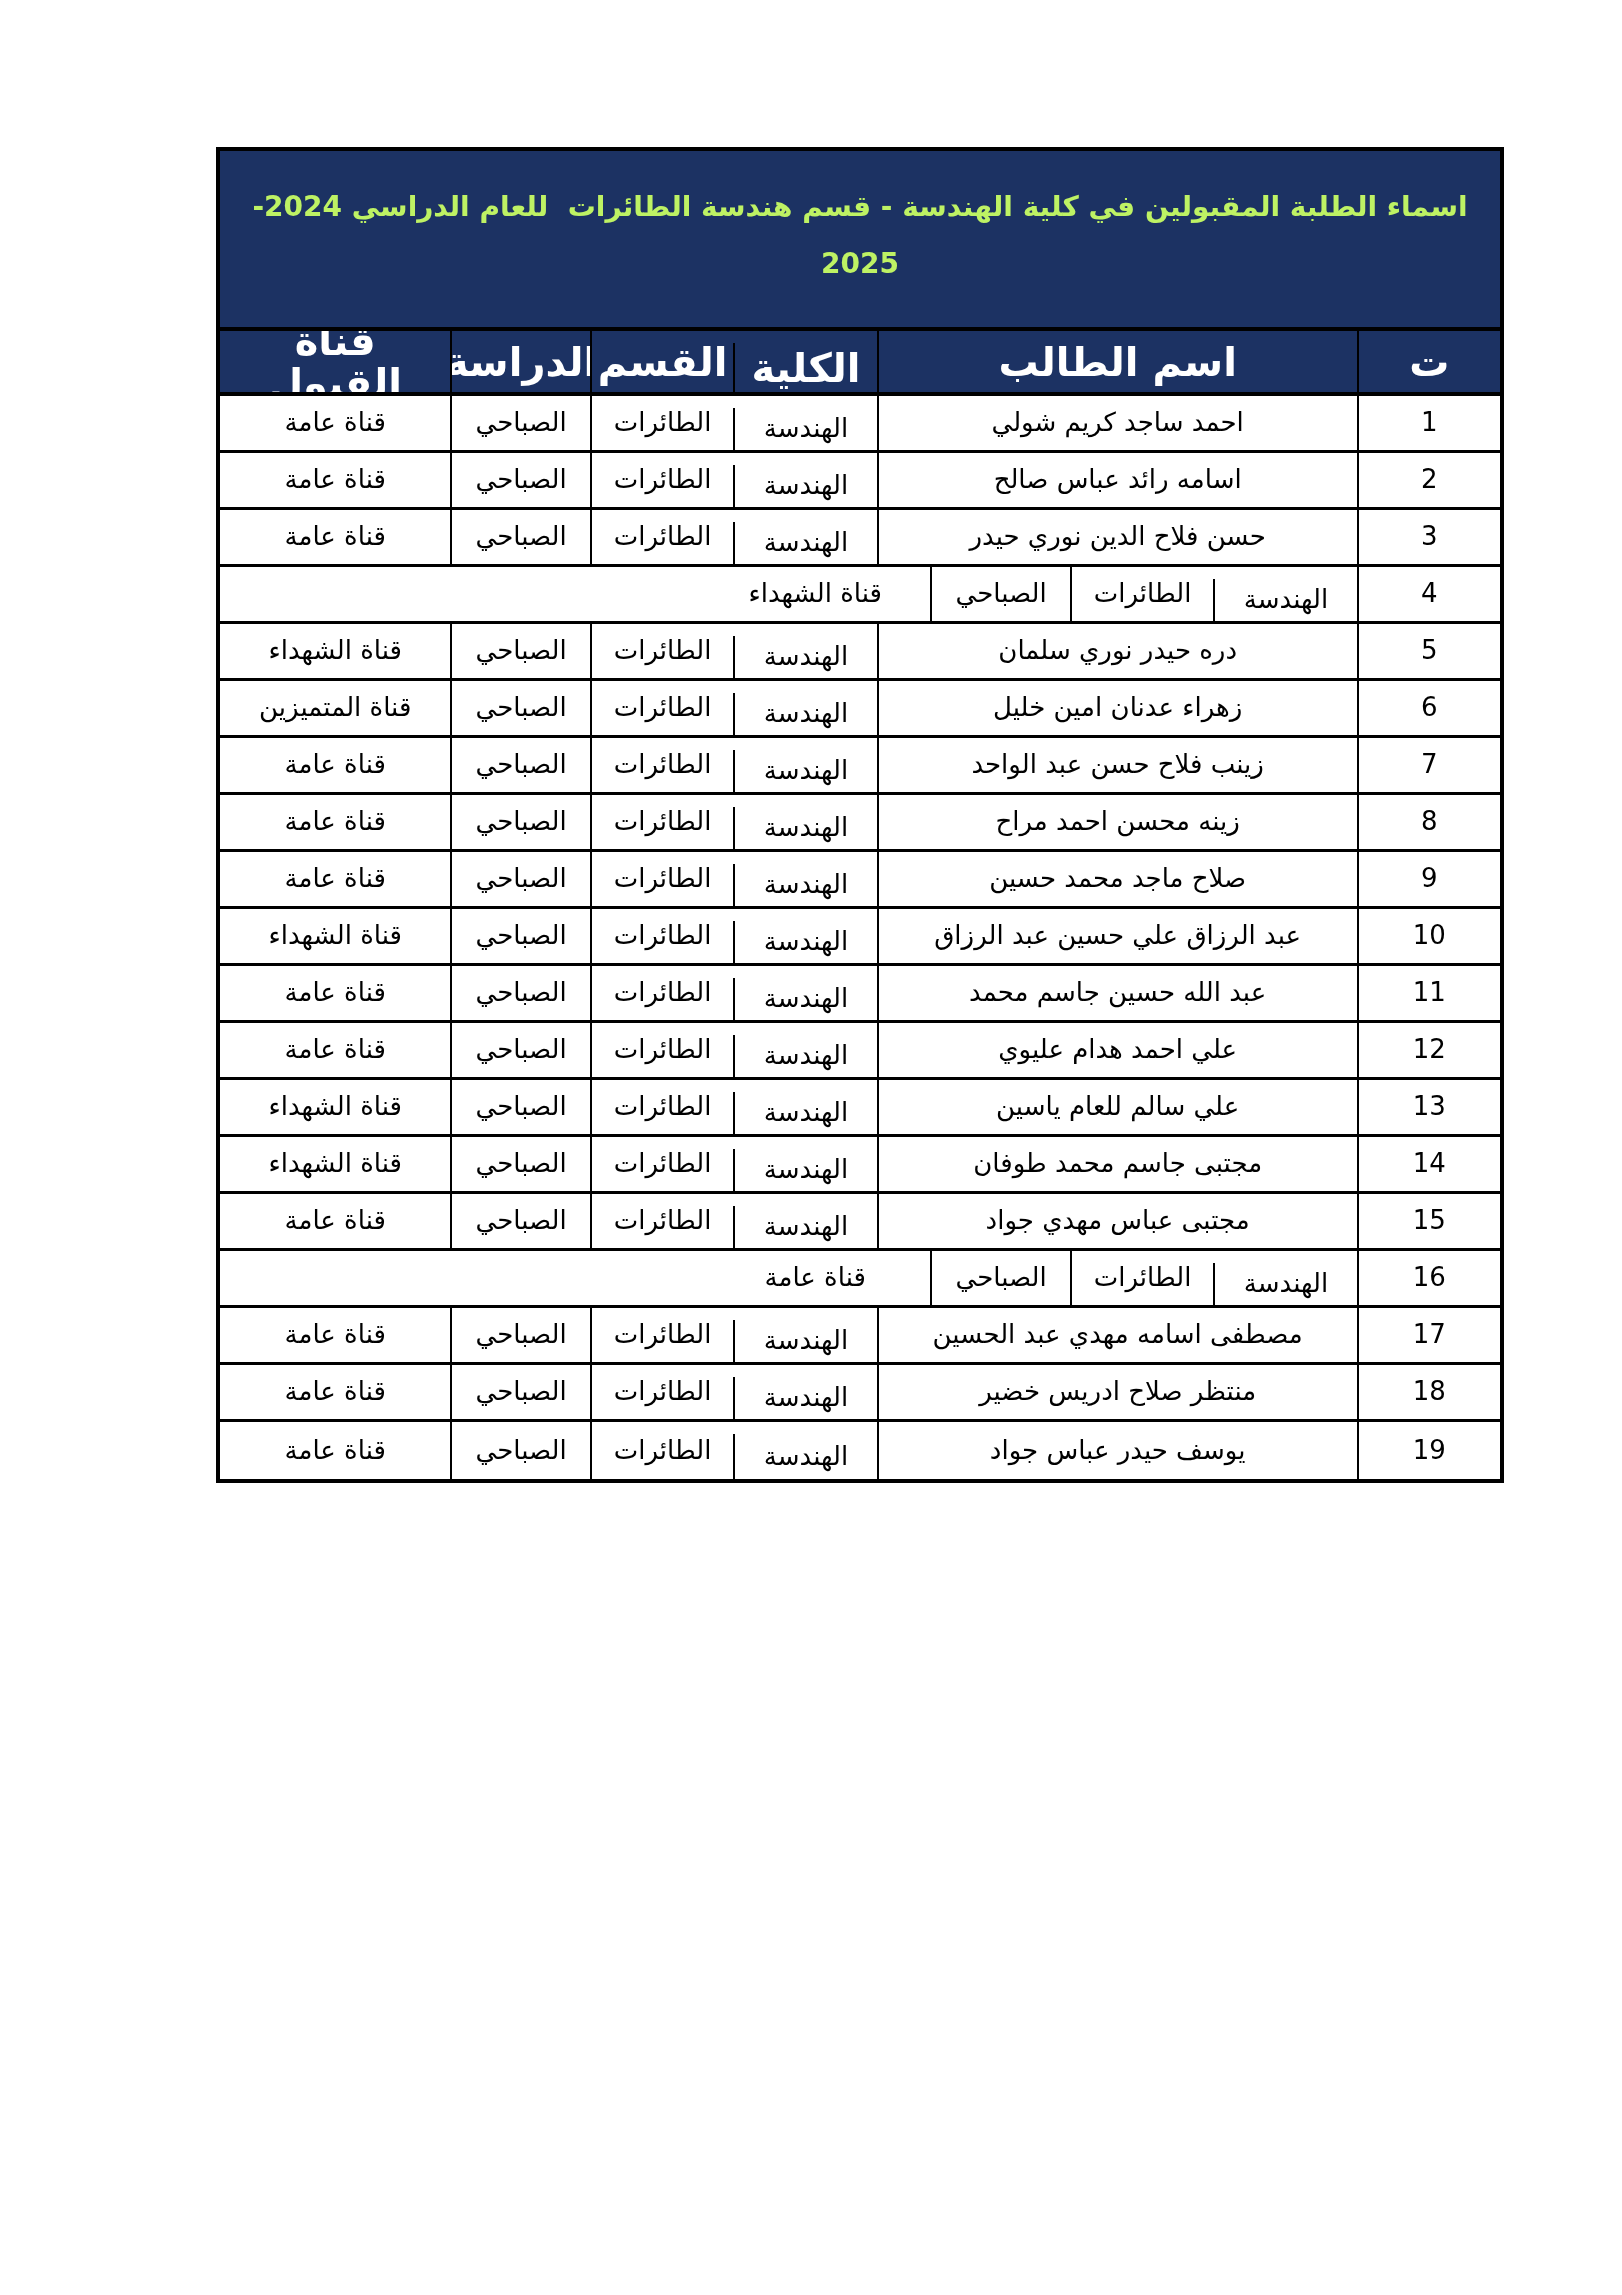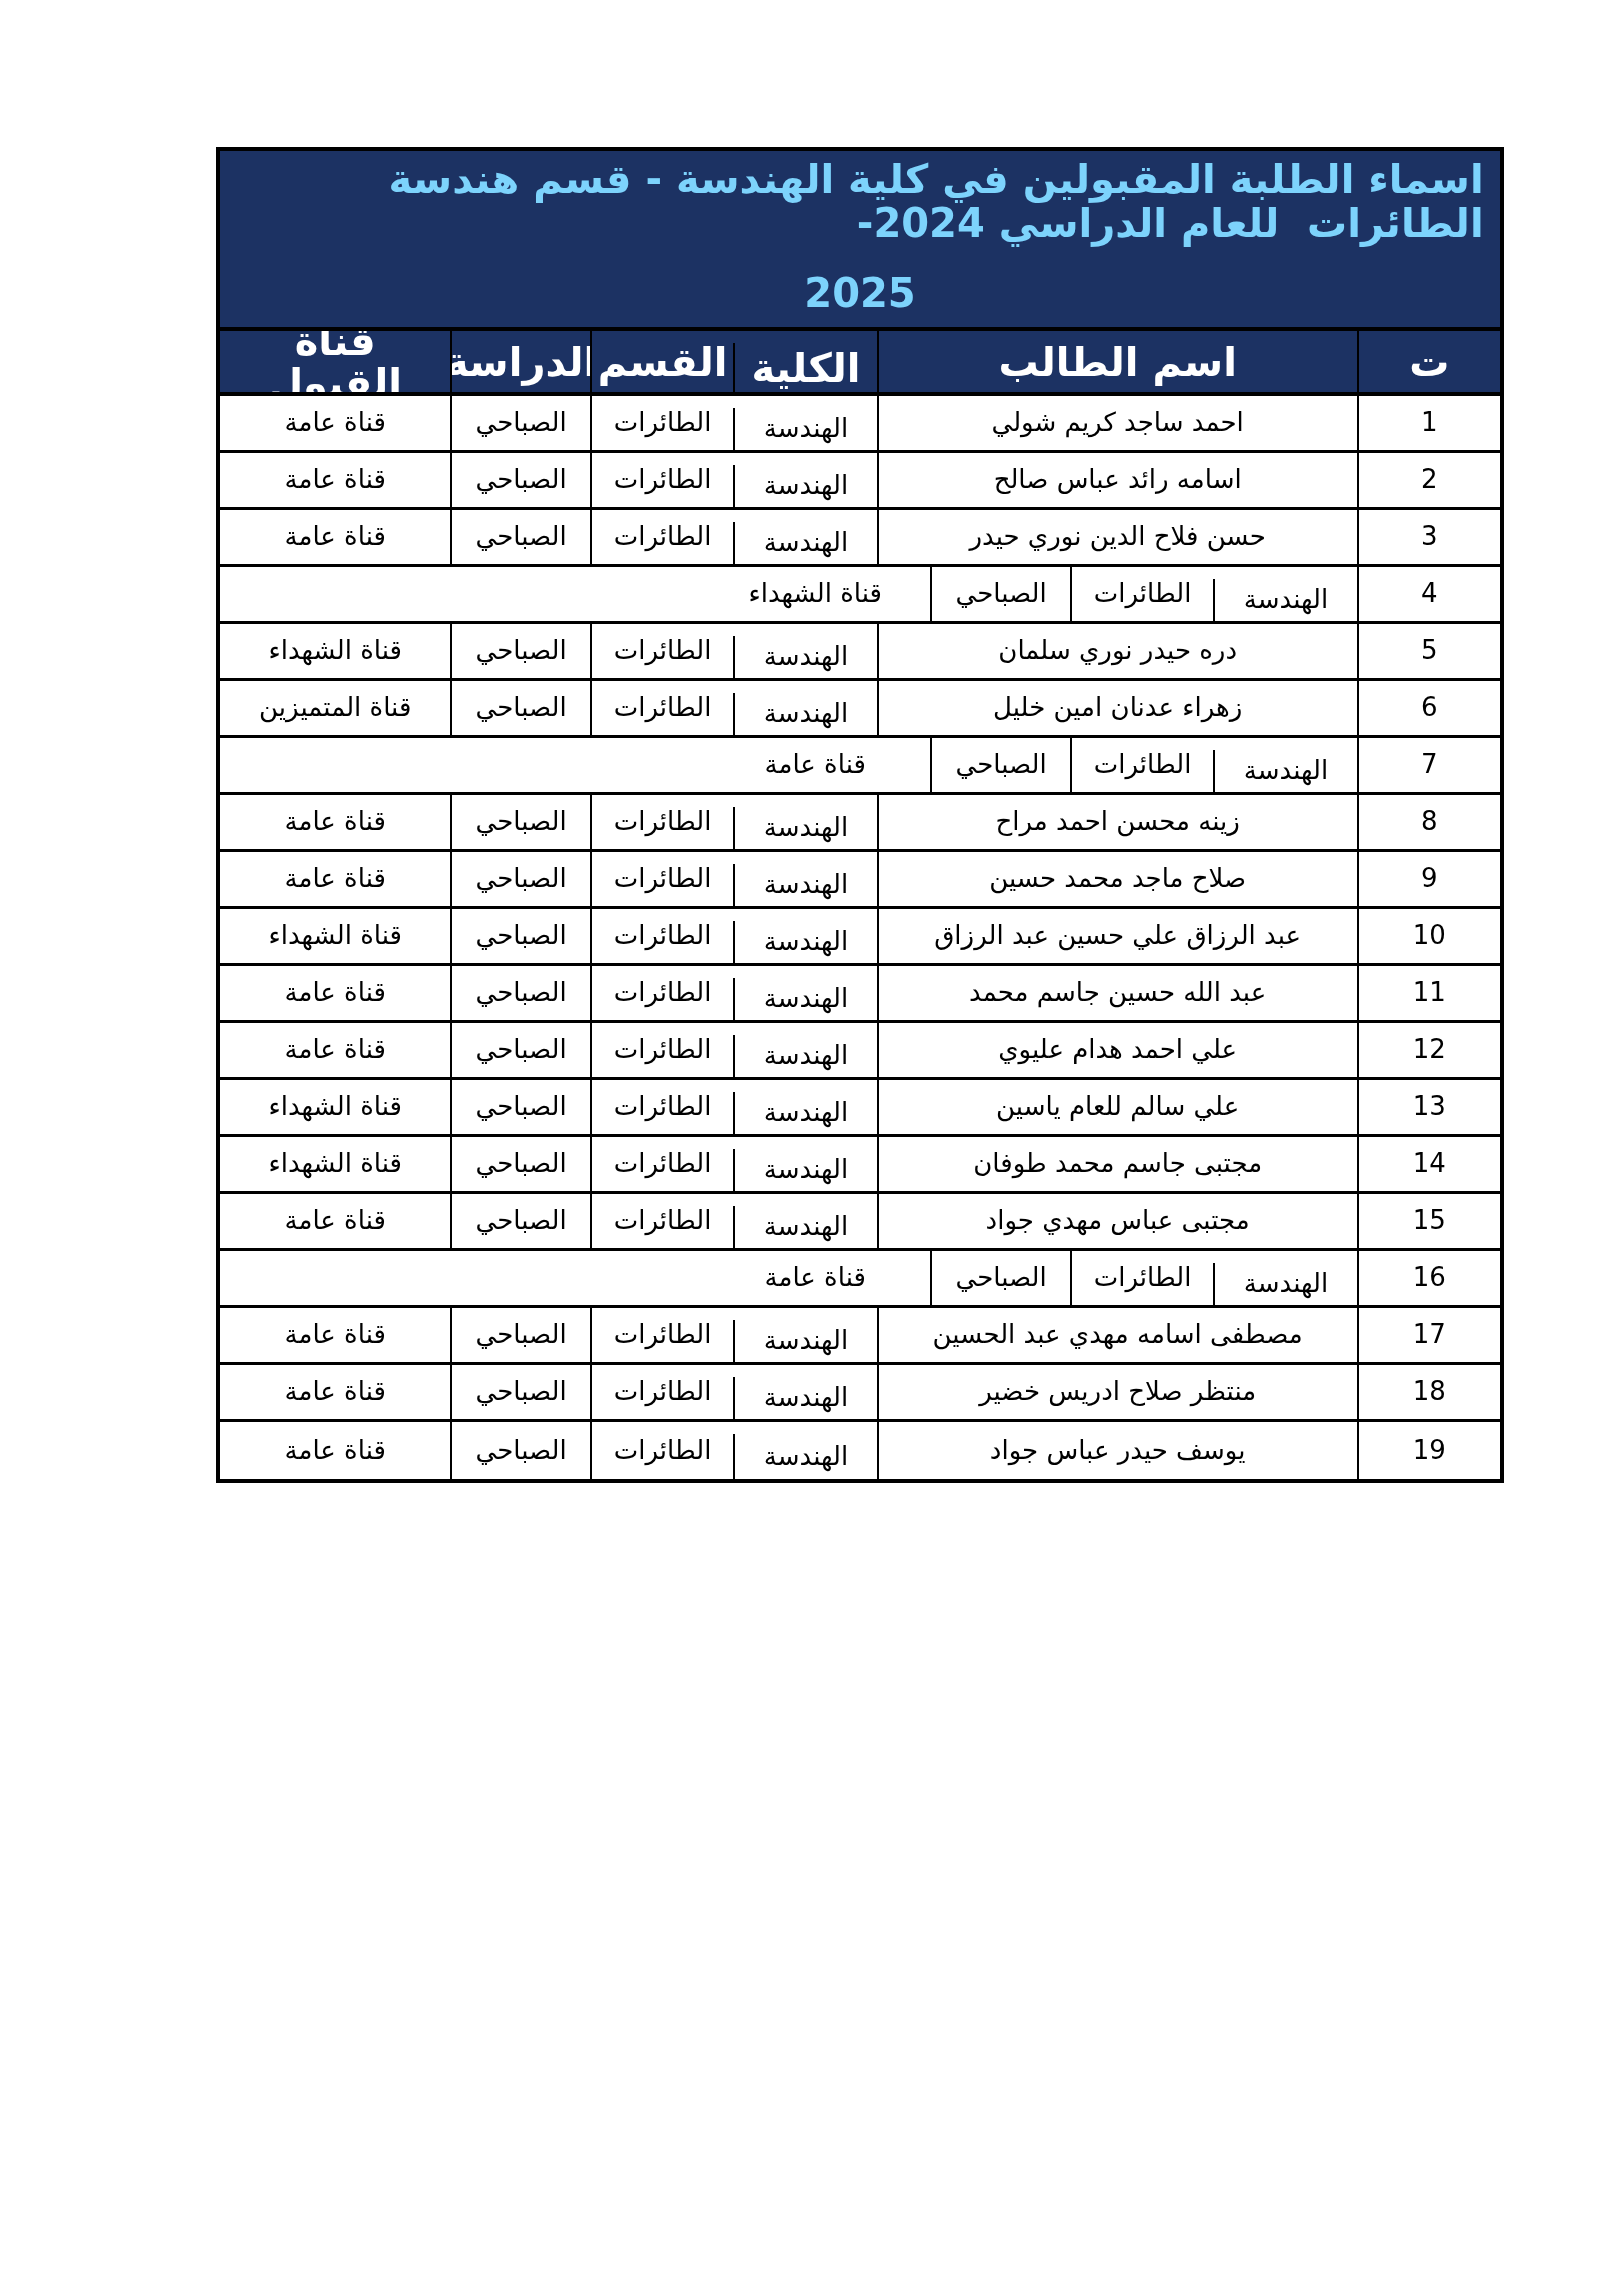--- a/index.html
+++ b/index.html
@@ -31,25 +31,25 @@
     border-bottom: 4.6px solid #000000;
     background: #1C3263;
     display: flex;
     flex-direction: column;
     align-items: center;
     justify-content: center;
     gap: 26px;
     padding: 6.5px 16.4px 13px 16.4px;
   }
   .title-line {
-    color: #7dd3fc;
+    color: #bef264;
     font-weight: bold;
-    font-size: 40px;
+    font-size: 28px;
     line-height: 1.1;
-    text-align: right;
+    text-align: center;
     white-space: pre-wrap;
     direction: rtl;
   }
   .row {
     display: flex;
     direction: rtl;
     width: 100%;
     box-sizing: border-box;
   }
   .header-row {
@@ -167,20 +167,21 @@
           <div class="cell col-no">6</div>
           <div class="cell col-name">زهراء عدنان امين خليل</div>
           <div class="cell col-college">الهندسة</div>
           <div class="cell col-dept">الطائرات</div>
           <div class="cell col-study">الصباحي</div>
           <div class="cell col-channel">قناة المتميزين</div>
         </div>
 
         <div class="row data-row">
           <div class="cell col-no">7</div>
+          <div class="cell col-name">زينب فلاح حسن عبد الواحد</div>
           <div class="cell col-college">الهندسة</div>
           <div class="cell col-dept">الطائرات</div>
           <div class="cell col-study">الصباحي</div>
           <div class="cell col-channel">قناة عامة</div>
         </div>
 
         <div class="row data-row">
           <div class="cell col-no">8</div>
           <div class="cell col-name">زينه محسن احمد مراح</div>
           <div class="cell col-college">الهندسة</div>

